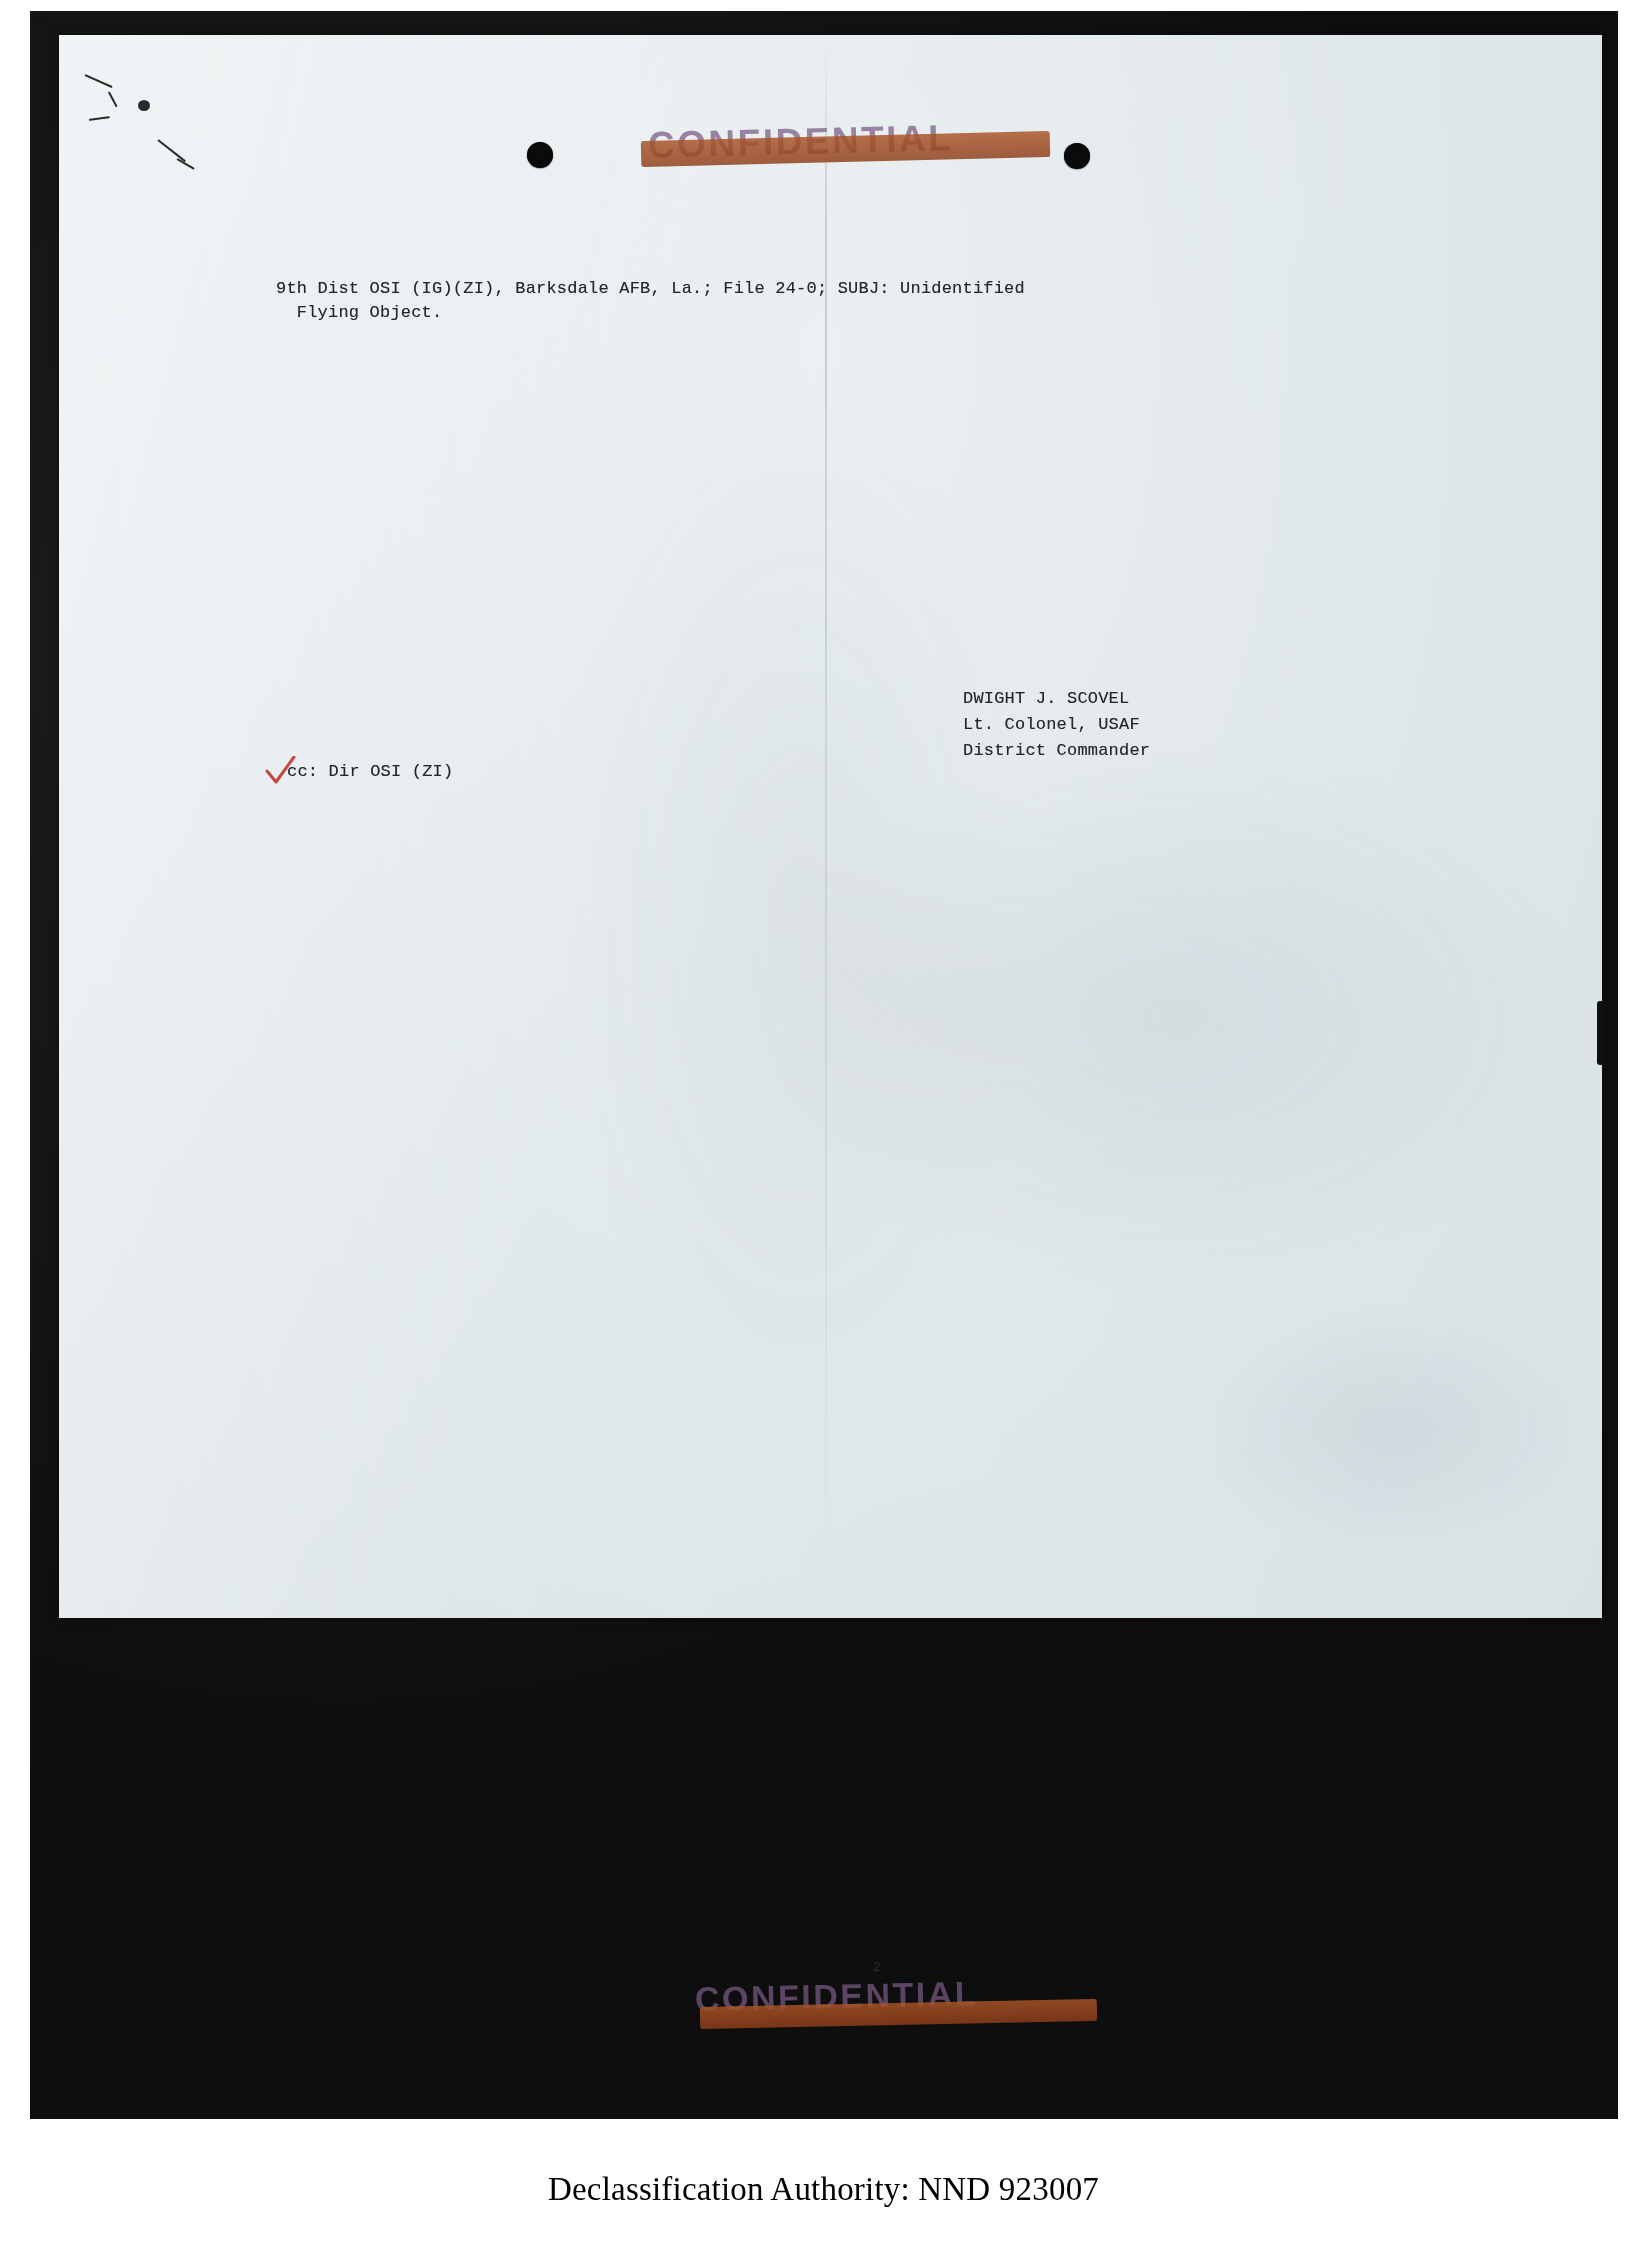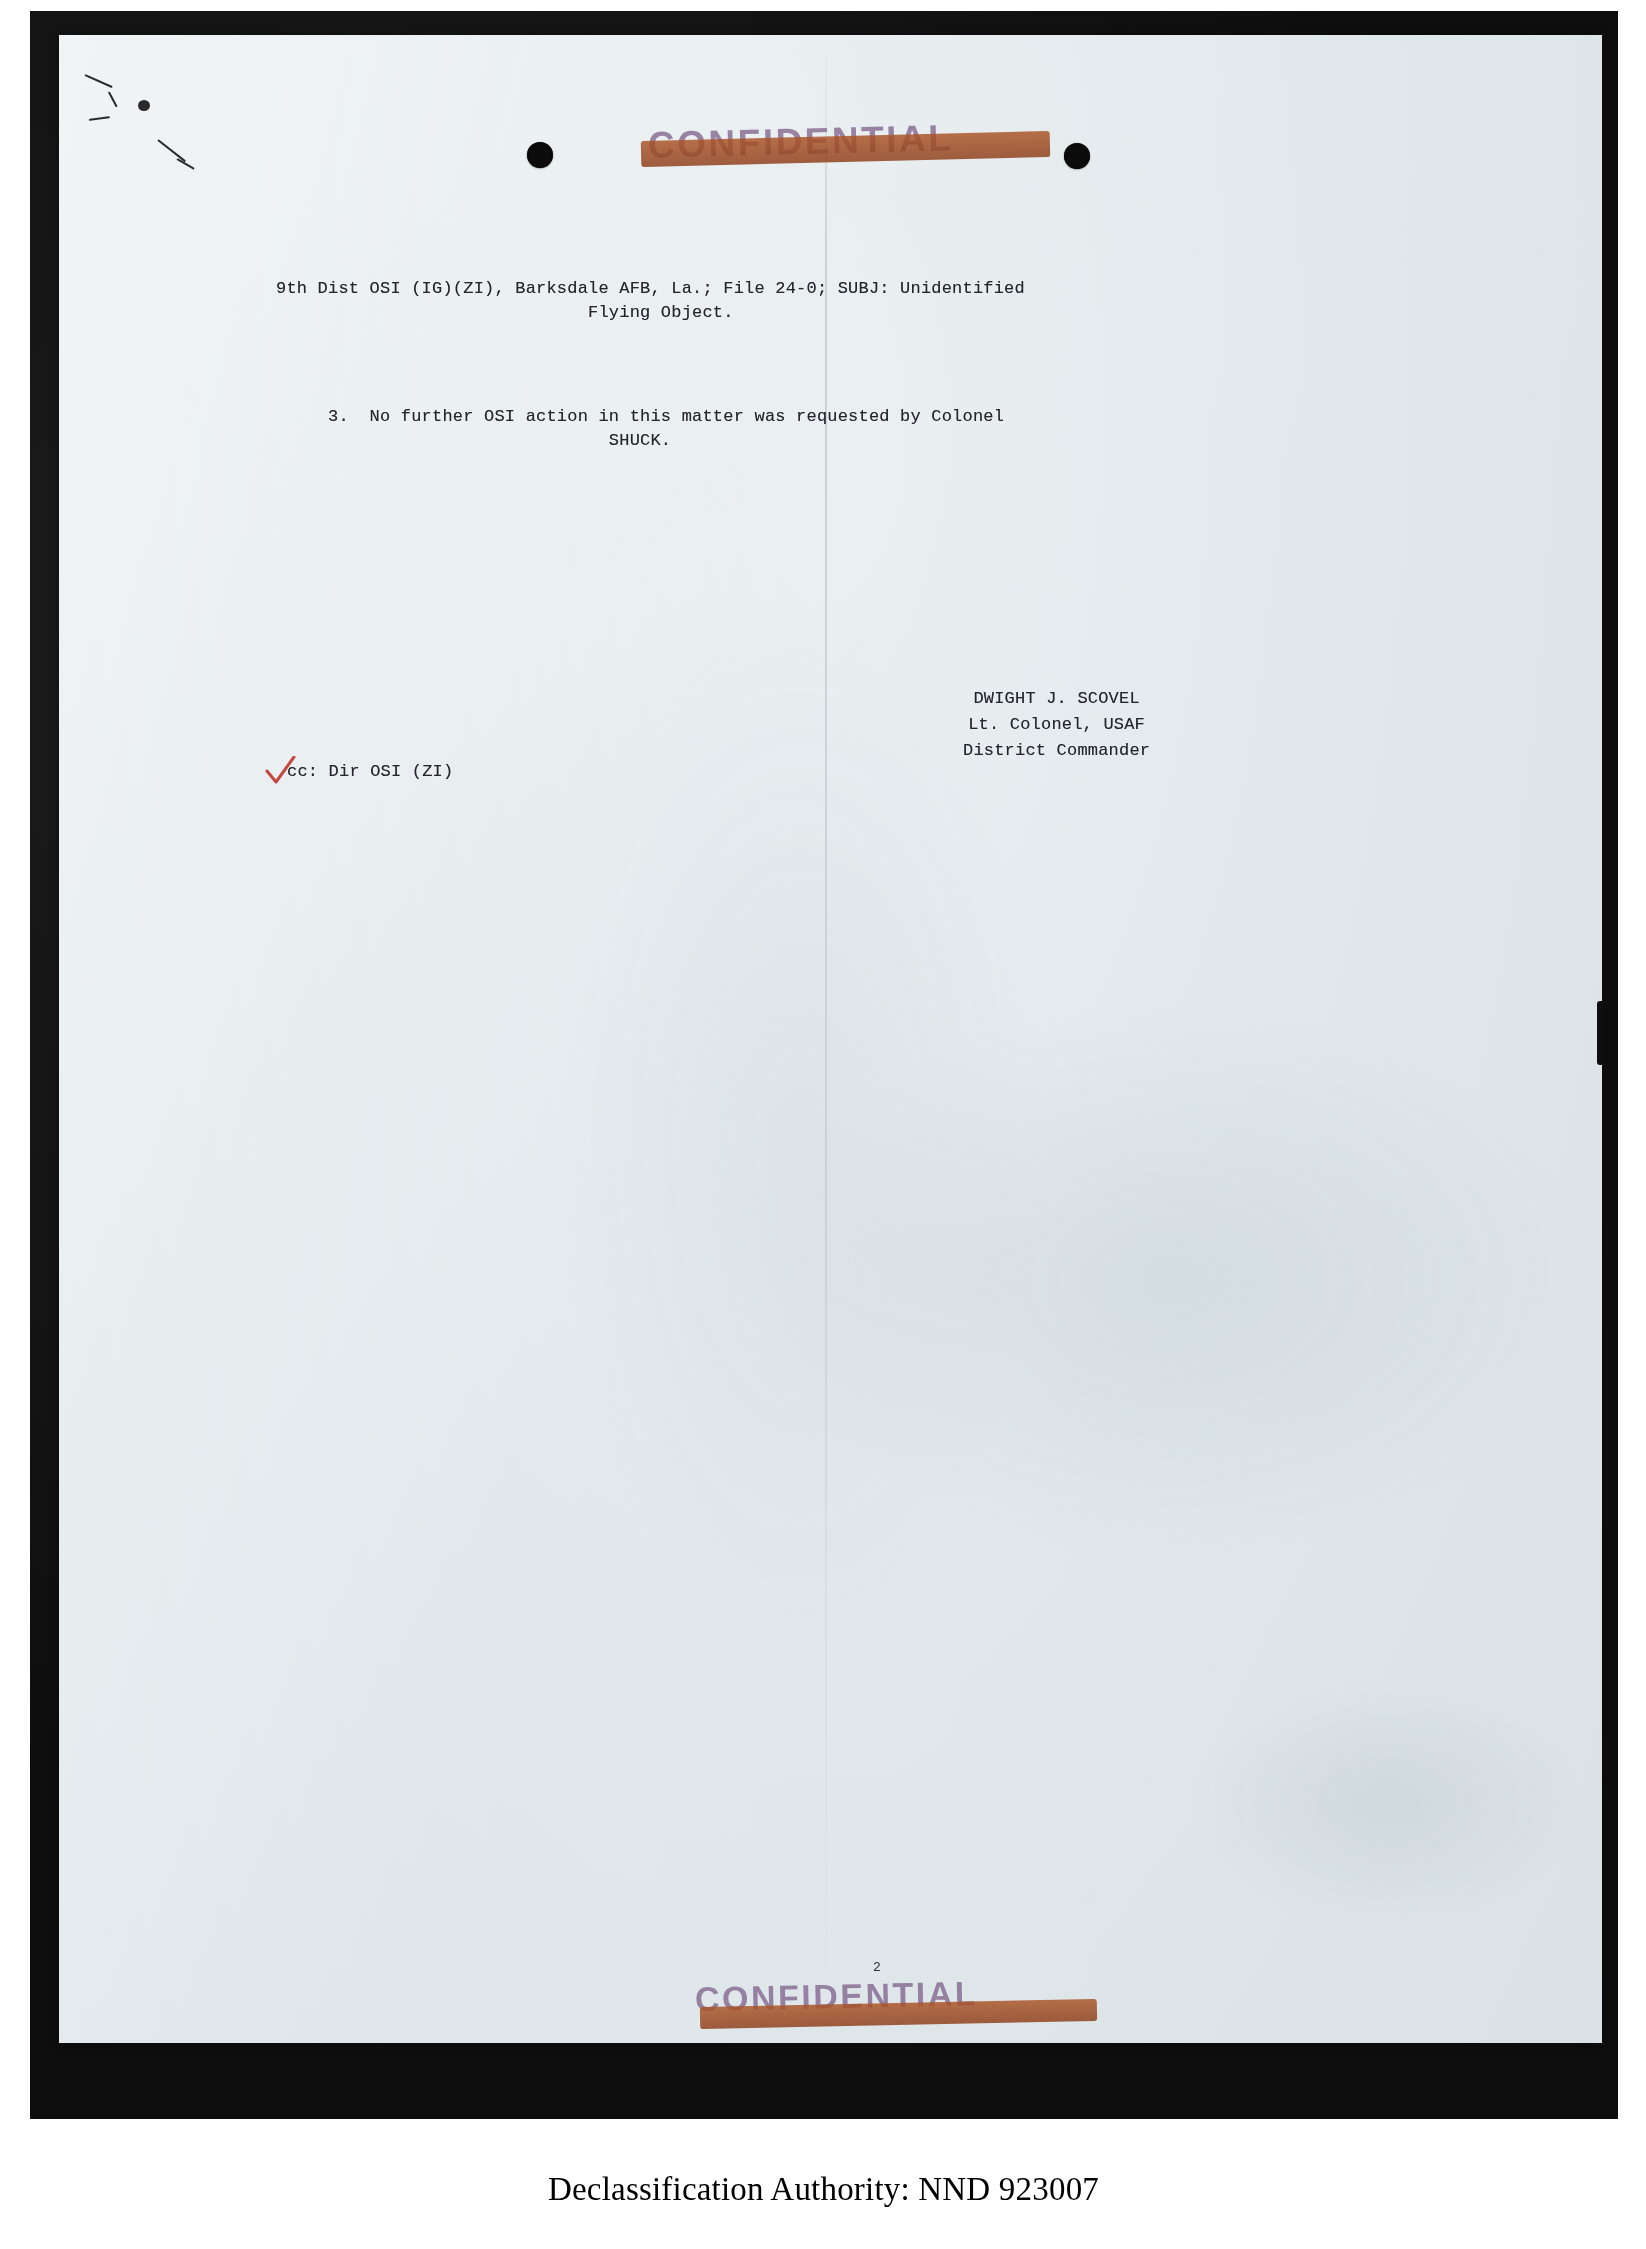--- a/index.html
+++ b/index.html
@@ -34,27 +34,26 @@
       radial-gradient(circle at 20% 30%, #1d1d1d 0%, #0e0e0e 60%),
       radial-gradient(circle at 75% 80%, #1a1a1a 0%, #101010 65%);
   }
 
   
   .sheet {
     position: absolute;
     left: 59px;
     top: 35px;
     width: 1543px;
-    height: 2008px;
+    height: 1583px;
     background: #e8edef;
     background-image:
       linear-gradient(104deg, rgba(255,255,255,0.55) 0%, rgba(226,233,236,0.25) 40%, rgba(214,223,227,0.35) 100%),
       radial-gradient(ellipse at 50% 20%, #eef2f4 0%, #e2e9ec 55%, #dbe3e7 100%);
     box-shadow: 0 0 9px rgba(0,0,0,0.35);
-    text-align: center;
   }
   
   .grain {
     position: absolute;
     inset: 0;
     pointer-events: none;
     background:
       radial-gradient(ellipse 444px 256px at 28% 18%, rgba(255,255,255,0.45), rgba(255,255,255,0) 70%),
       radial-gradient(ellipse 591px 394px at 72% 62%, rgba(205,215,220,0.35), rgba(255,255,255,0) 70%),
       radial-gradient(ellipse 345px 739px at 48% 55%, rgba(200,210,216,0.22), rgba(255,255,255,0) 70%),
@@ -229,22 +228,20 @@
 
     <div class="punch left"></div>
     <div class="punch right"></div>
 
     <div class="stamp top">CONFIDENTIAL</div>
     <div class="redact top"></div>
 
     <div class="typed" id="header-line">9th Dist OSI (IG)(ZI), Barksdale AFB, La.; File 24-0; SUBJ: Unidentified
   Flying Object.</div>
 
-    <div class="typed" id="para3">     3.  No further OSI action in this matter was requested by Colonel
-SHUCK.</div>
 
 
     <div class="typed" id="signature">DWIGHT J. SCOVEL
 Lt. Colonel, USAF
 District Commander</div>
 
     <svg class="checkmark" viewBox="0 0 62 58">
       <path d="M4 30 L22 52 L58 2" fill="none" stroke="#c0352b" stroke-width="6" stroke-linecap="round" stroke-linejoin="round" opacity="0.9"></path>
     </svg>
 

